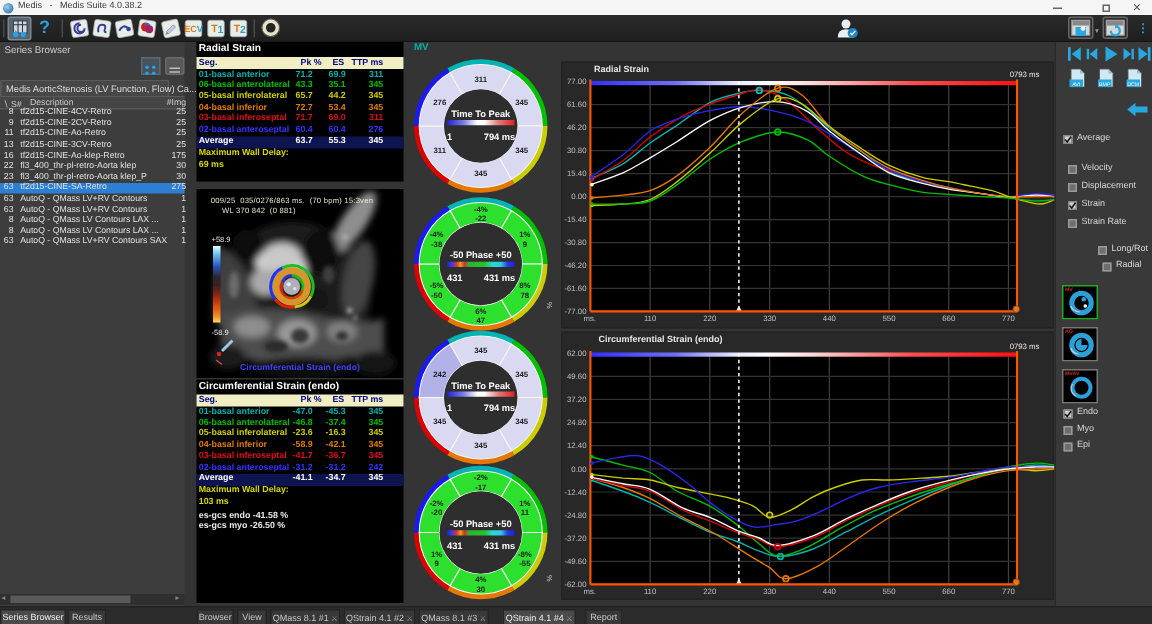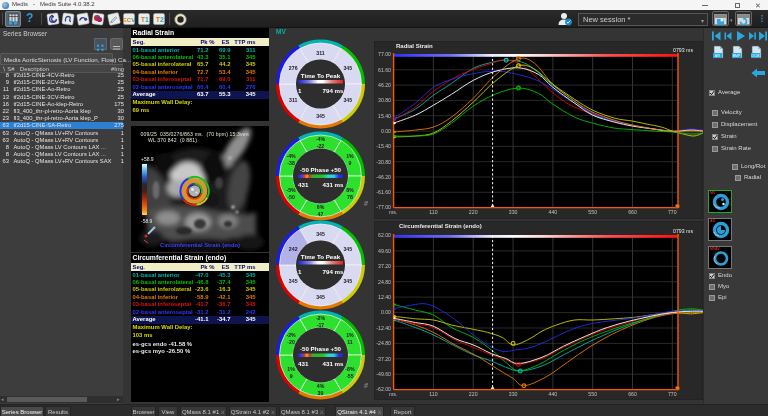--- a/index.html
+++ b/index.html
@@ -93,24 +93,20 @@
         </svg>
  </div>
 
  <div class="abs" style="left:557px;top:2px;width:16px;height:14px;">
   <svg width="16" height="14">
           <circle cx="7" cy="4" r="3" fill="#e8eef2"></circle>
           <path d="M1.5,13 Q1.5,7.5 7,7.5 Q12.5,7.5 12.5,13 Z" fill="#e8eef2"></path>
           <circle cx="11.5" cy="10" r="3.4" fill="#1c86c8"></circle>
           <path d="M9.8,10 l1.2,1.2 l2.2,-2.6" stroke="#fff" stroke-width="0.9" fill="none"></path>
         </svg>
- </div>
- <div class="abs" style="left:578px;top:2.5px;width:130px;height:13px;background:#2b2b2b;border:1px solid #555;">
-   <div class="abs" style="left:4px;top:1px;font-size:7.5px;color:#ccc;">New session *</div>
-   <div class="abs" style="right:3px;top:3px;font-size:6px;color:#999;">▾</div>
  </div>
  <div class="abs" style="left:712px;top:1px;width:17px;height:15px;border:1px solid #666;border-radius:2px;background:#2e2e2e;">
    <svg width="15" height="13">
           <rect x="1.5" y="1.5" width="12" height="10" fill="#d8d8d8" stroke="#999" stroke-width="0.7"></rect>
           <rect x="2" y="2" width="11" height="3" fill="#888"></rect>
           <rect x="4" y="6" width="7" height="6" fill="#29a8e0"></rect>
           <circle cx="9" cy="7" r="1.6" fill="#eee"></circle>
         </svg>
  </div>
  <div class="abs" style="left:730px;top:7px;font-size:5px;color:#999;">▾</div>

